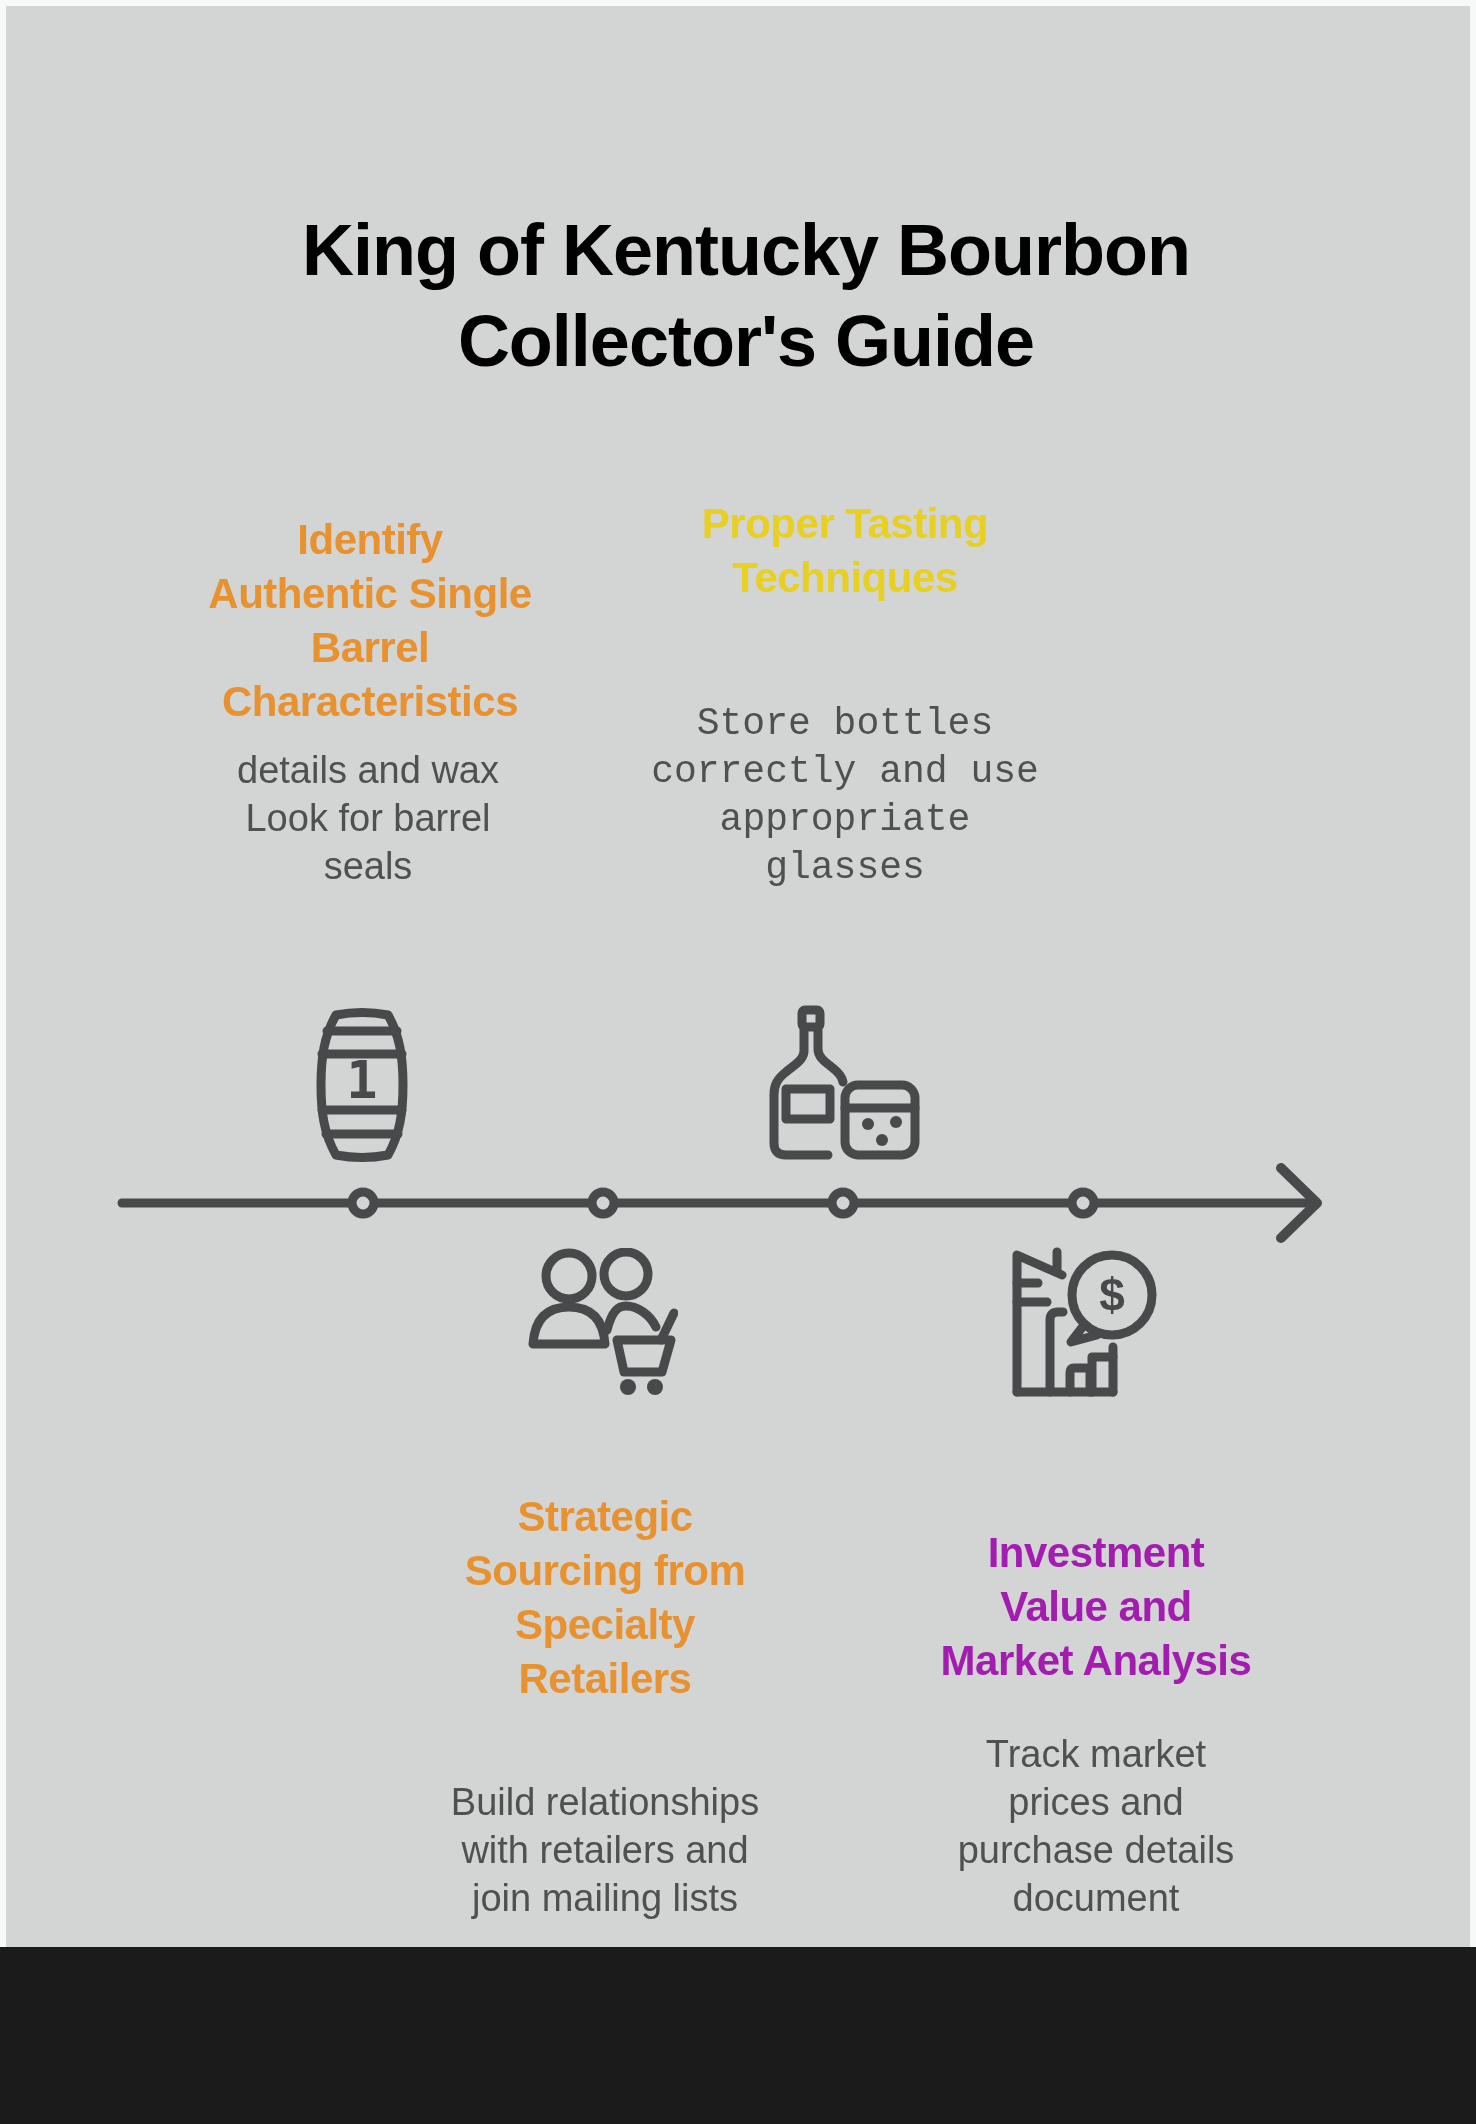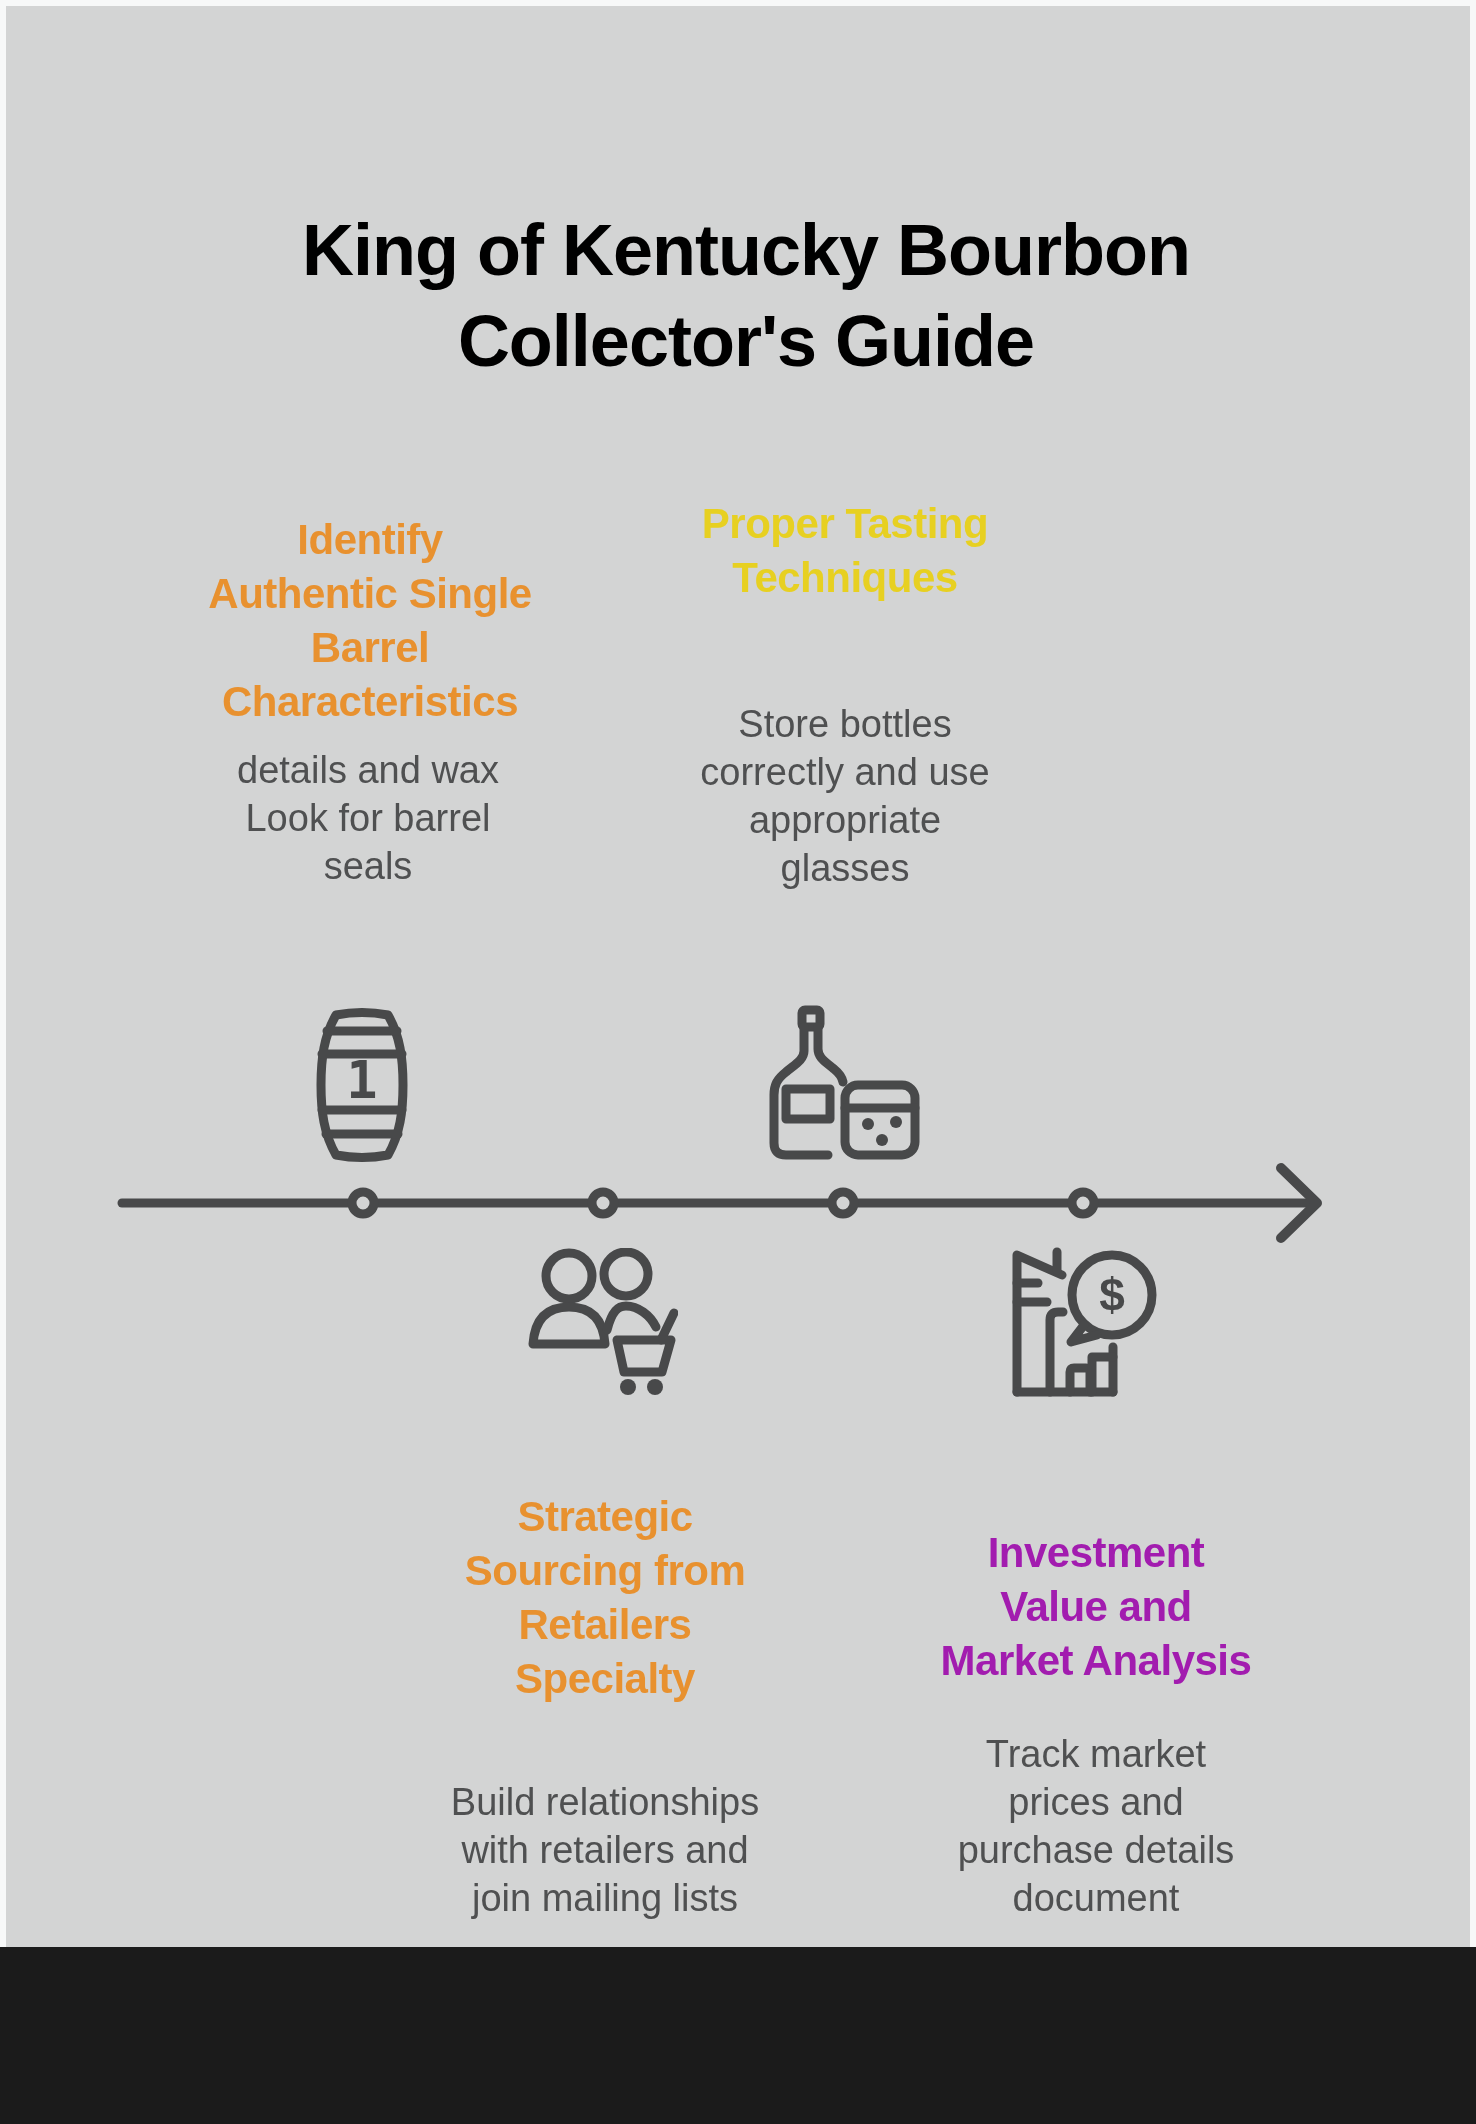--- a/index.html
+++ b/index.html
@@ -60,32 +60,32 @@
   <div class="m-desc pos-d1" style="color: rgb(79, 80, 81);">
     <span class="line">details and wax</span>
     <span class="line">Look for barrel</span>
     <span class="line">seals</span>
   </div>
 
   <div class="m-title pos-t2" style="color: rgb(231, 208, 33);">
     <span class="line">Proper Tasting</span>
     <span class="line">Techniques</span>
   </div>
-  <div class="m-desc pos-d2" style="color: rgb(79, 80, 81);">
+  <div class="m-desc pos-d2" style="color: rgb(79, 80, 81); font-family: Liberation Mono, monospace;">
     <span class="line">Store bottles</span>
     <span class="line">correctly and use</span>
     <span class="line">appropriate</span>
     <span class="line">glasses</span>
   </div>
 
   <div class="m-title pos-t3" style="color: rgb(232, 145, 47);">
     <span class="line">Strategic</span>
     <span class="line">Sourcing from</span>
+    <span class="line">Specialty</span>
     <span class="line">Retailers</span>
-    <span class="line">Specialty</span>
   </div>
   <div class="m-desc pos-d3" style="color: rgb(79, 80, 81);">
     <span class="line">Build relationships</span>
     <span class="line">with retailers and</span>
     <span class="line">join mailing lists</span>
   </div>
 
   <div class="m-title pos-t4" style="color: #a21caf;">
     <span class="line">Investment</span>
     <span class="line">Value and</span>

